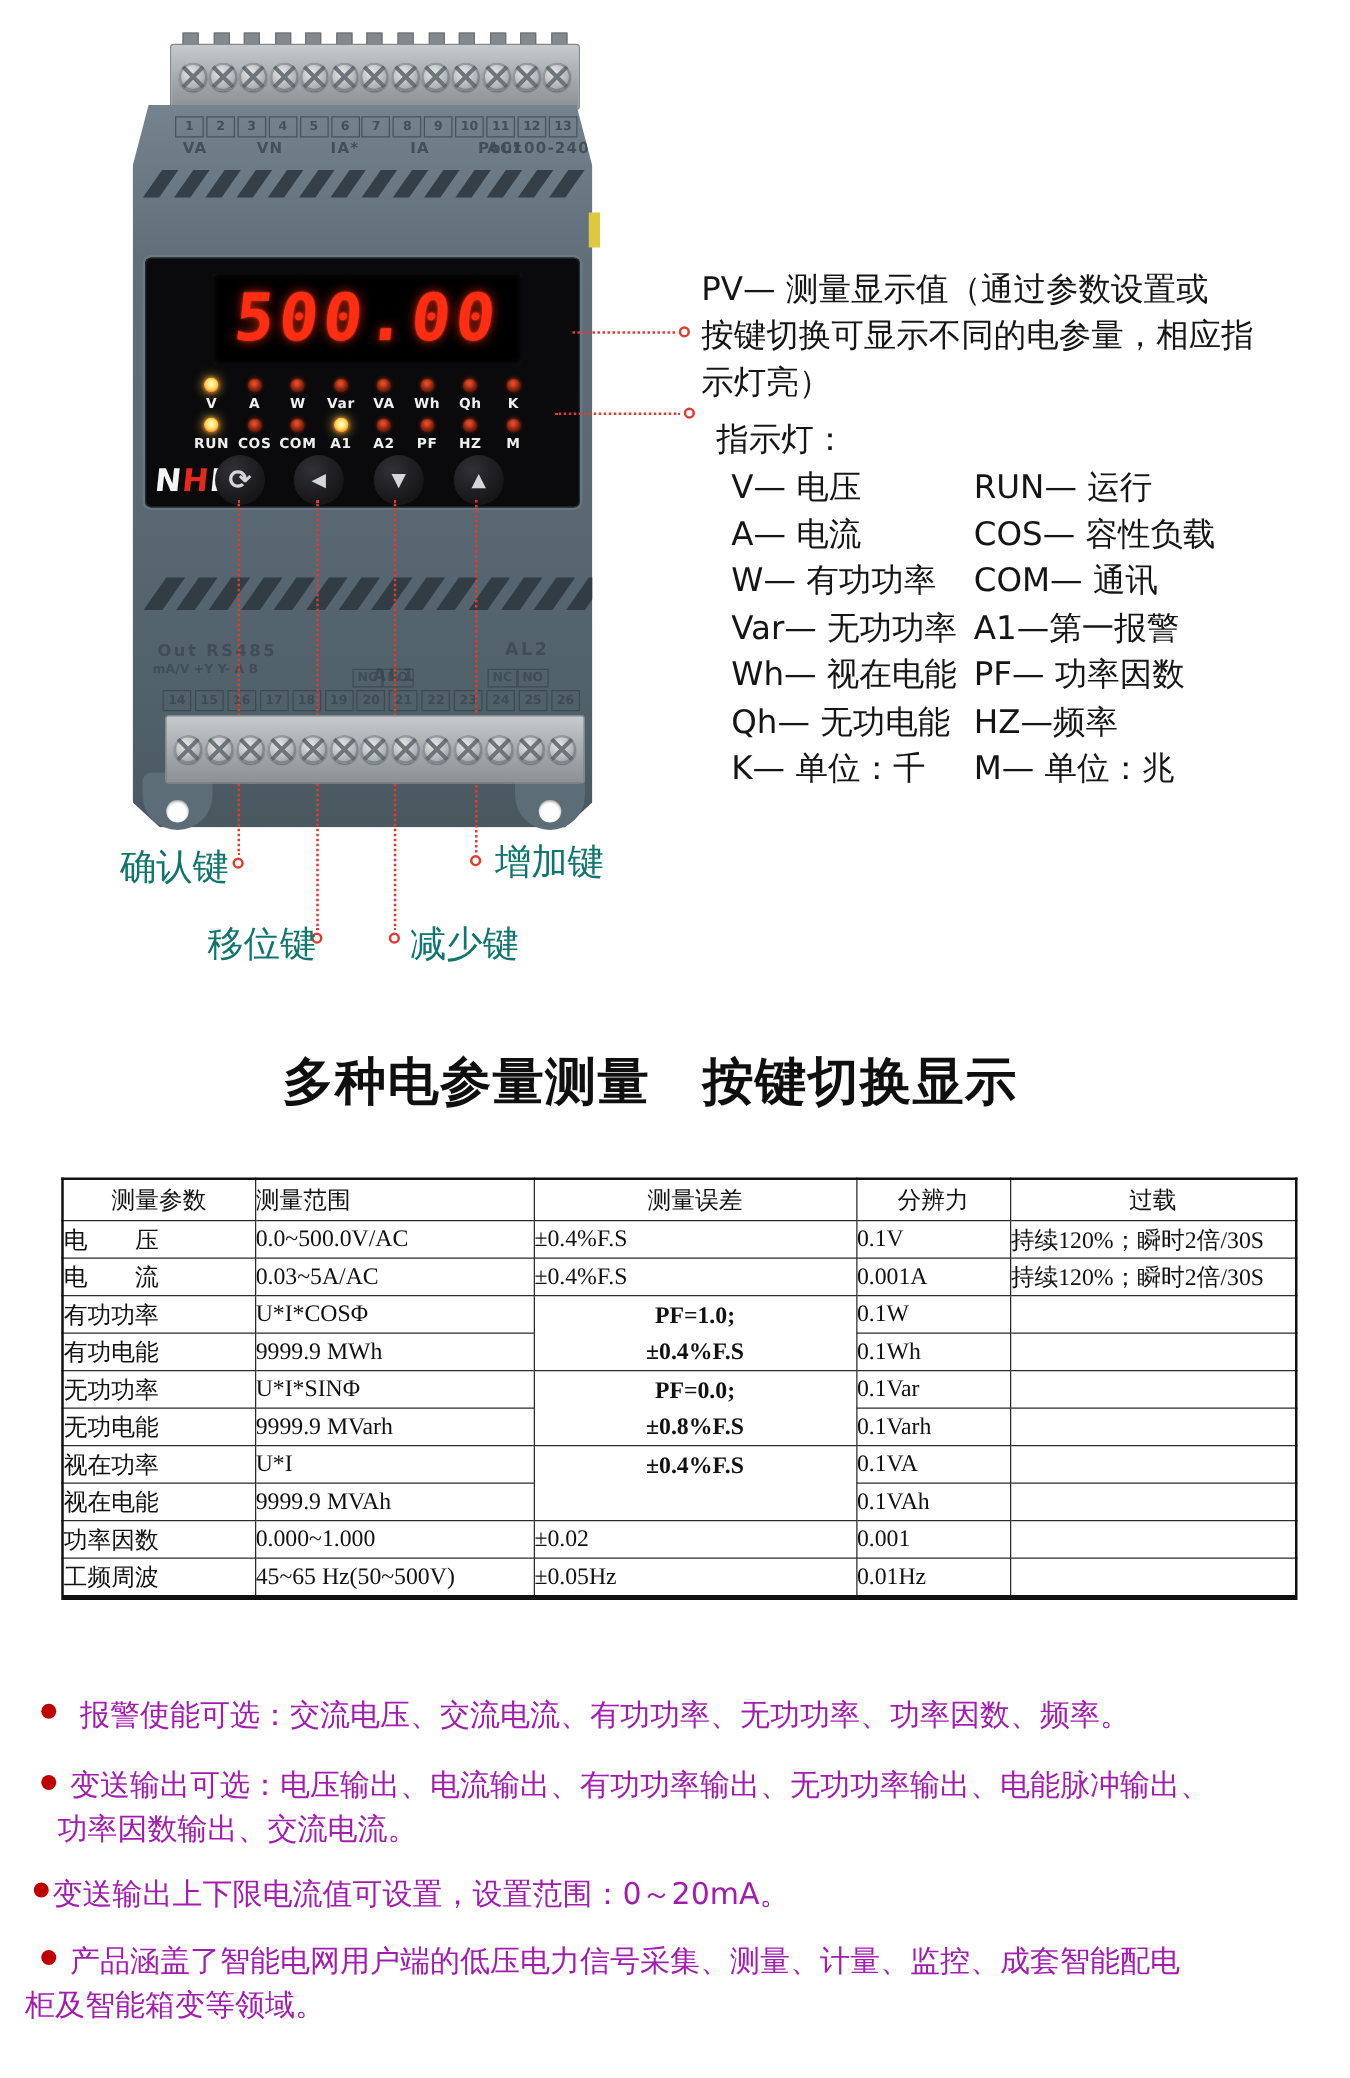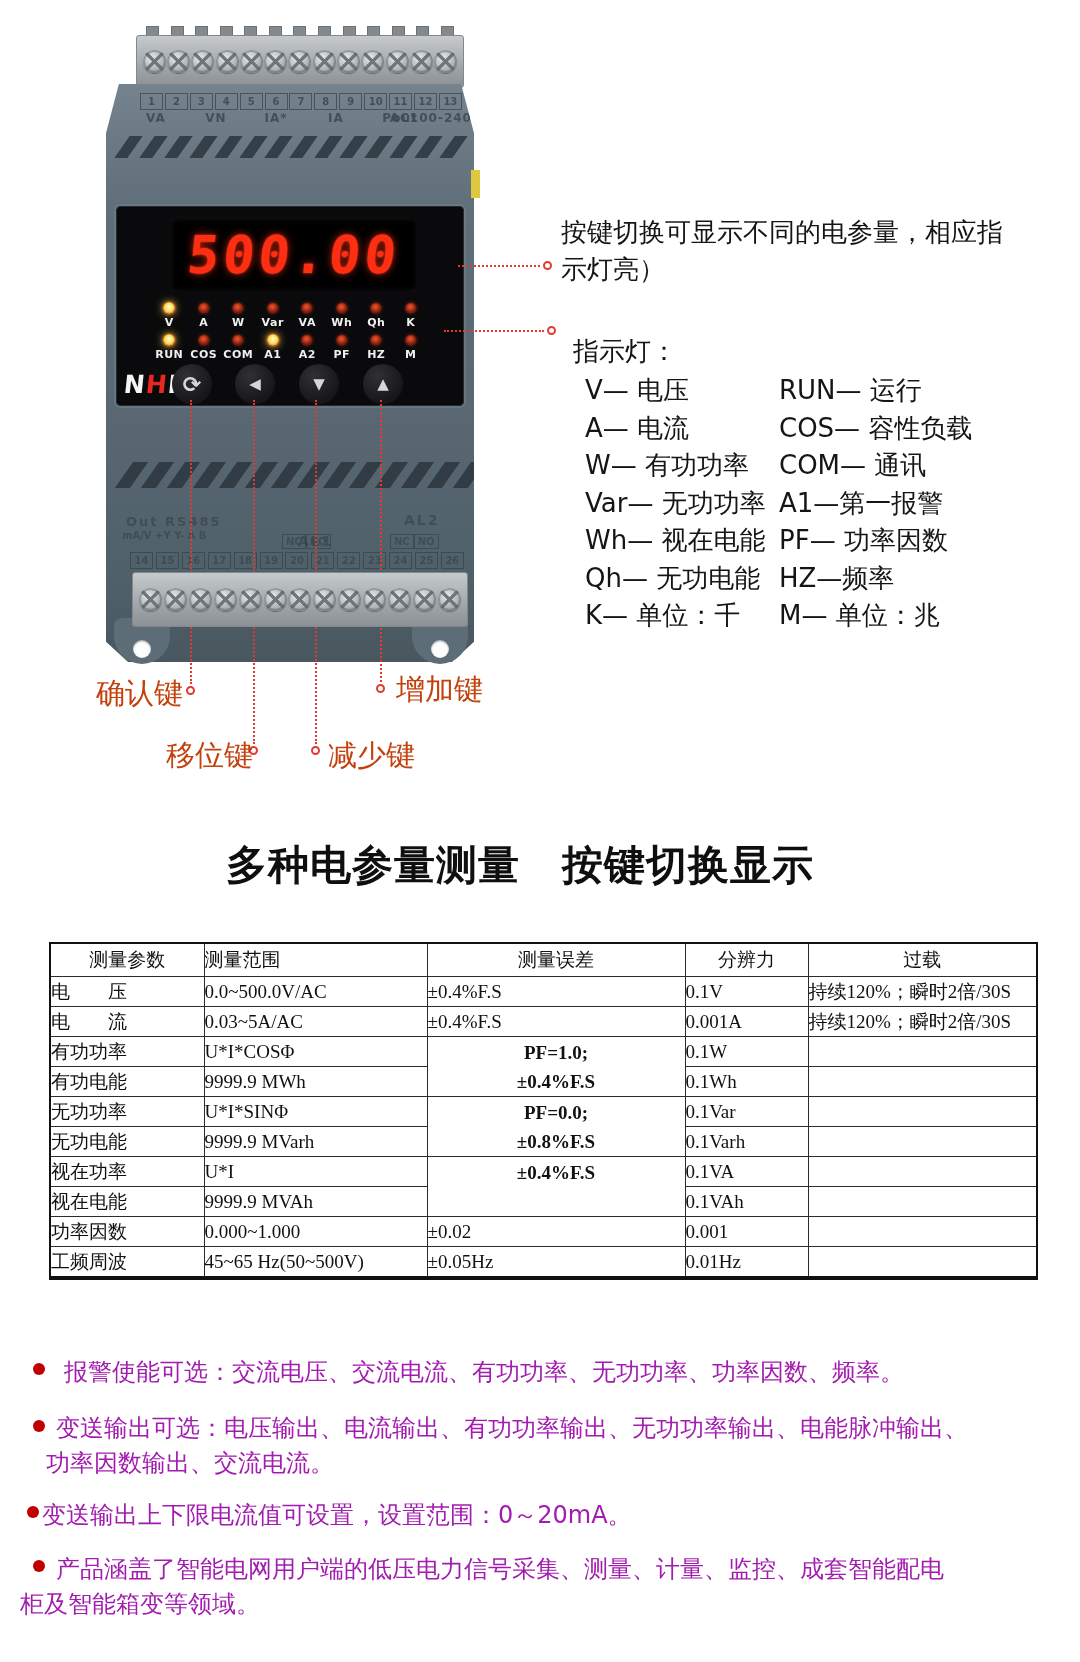--- a/index.html
+++ b/index.html
@@ -68,21 +68,21 @@
   .dot-h{position:absolute;border-top:2px dotted #e23a2e;}
   .dot-v{position:absolute;border-left:2px dotted #e23a2e;}
   .dot-c{position:absolute;width:9px;height:9px;border:2px solid #e23a2e;border-radius:50%;background:#fff;box-sizing:border-box;}
 
   
   .pv-note{position:absolute;left:561px;top:214px;font-size:26px;line-height:37px;color:#151515;}
   .ind-title{position:absolute;left:573px;top:334px;font-size:26px;color:#151515;}
   .ind-list{position:absolute;left:585px;top:372px;font-size:26px;color:#151515;}
   .ind-row{height:37.5px;line-height:37.5px;white-space:nowrap;}
   .ind-left{display:inline-block;width:194px;}
-  .key-label{position:absolute;font-size:29px;color:#c2410c;}
+  .key-label{position:absolute;font-size:29px;color:#0f766e;}
 
   
   .sec-title{position:absolute;left:20px;top:838px;width:1000px;text-align:center;
       font-size:41px;font-weight:bold;color:#0f0f0f;letter-spacing:1px;}
 
   
   .spec{position:absolute;left:49px;top:942px;border-collapse:collapse;table-layout:fixed;
         font-family:"Liberation Serif","DejaVu Serif",serif;font-size:19px;color:#111;}
   .spec td,.spec th{border:1px solid #2b2b2b;padding:0;font-weight:normal;overflow:hidden;white-space:nowrap;}
   .spec{border:2px solid #111;border-bottom:4px solid #111;}
@@ -307,20 +307,21 @@
   <div class="dot-v" style="left:190px;top:400px;height:284px;"></div>
   <div class="dot-c" style="left:186px;top:686px;"></div>
   <div class="dot-v" style="left:253px;top:400px;height:344px;"></div>
   <div class="dot-c" style="left:249px;top:746px;"></div>
   <div class="dot-v" style="left:315px;top:400px;height:344px;"></div>
   <div class="dot-c" style="left:311px;top:746px;"></div>
   <div class="dot-v" style="left:380px;top:400px;height:282px;"></div>
   <div class="dot-c" style="left:376px;top:684px;"></div>
 
   <div class="pv-note">
+    <div>PV— 测量显示值（通过参数设置或</div>
     <div>按键切换可显示不同的电参量，相应指</div>
     <div>示灯亮）</div>
   </div>
   <div class="ind-title">指示灯：</div>
   <div class="ind-list">
     <div class="ind-row"><span class="ind-left">V— 电压</span><span>RUN— 运行</span></div>
     <div class="ind-row"><span class="ind-left">A— 电流</span><span>COS— 容性负载</span></div>
     <div class="ind-row"><span class="ind-left">W— 有功功率</span><span>COM— 通讯</span></div>
     <div class="ind-row"><span class="ind-left">Var— 无功功率</span><span>A1—第一报警</span></div>
     <div class="ind-row"><span class="ind-left">Wh— 视在电能</span><span>PF— 功率因数</span></div>

